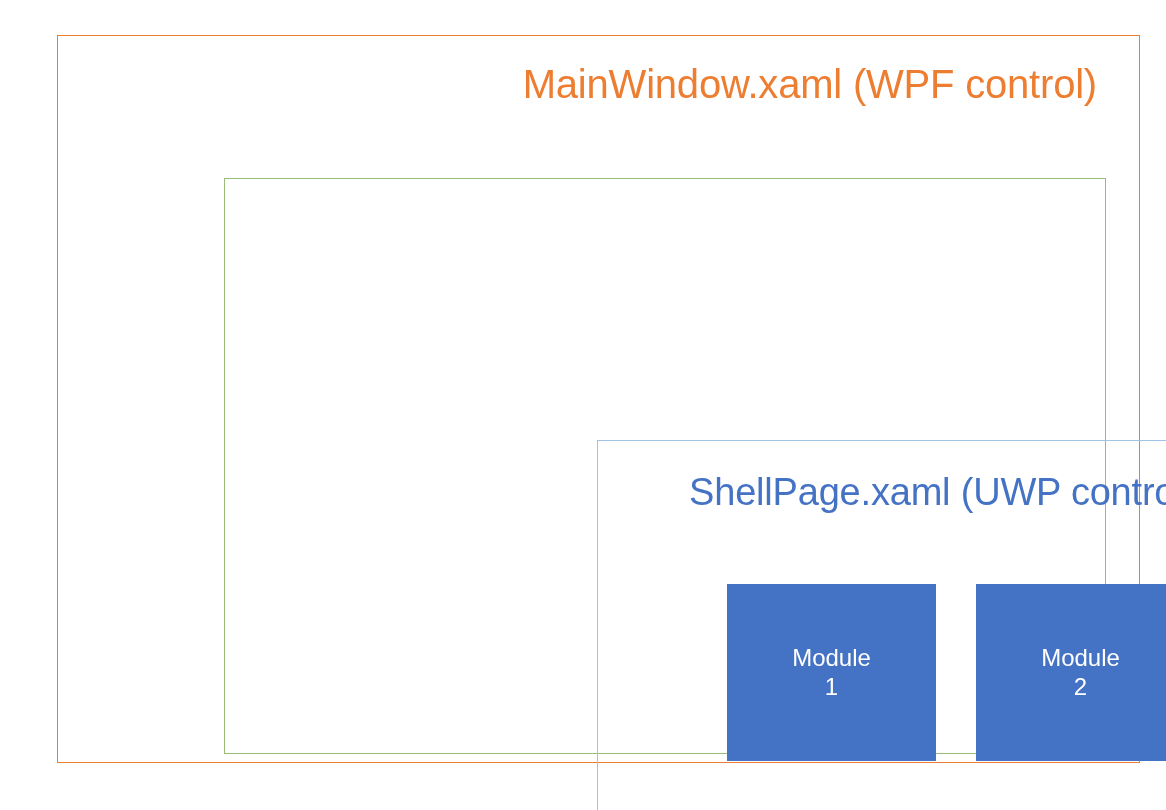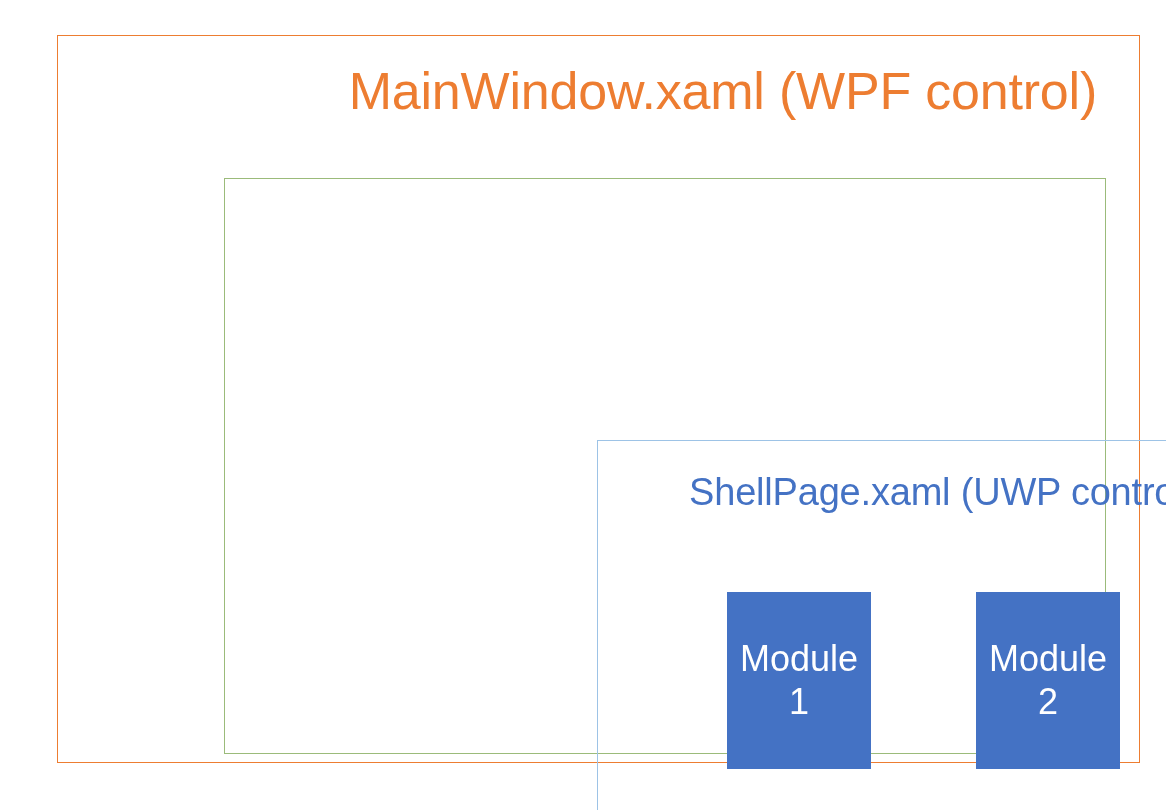--- a/index.html
+++ b/index.html
@@ -32,21 +32,21 @@
     width: 1083px;
     height: 728px;
     border: 1.4px solid #ED7D31;
     box-sizing: border-box;
     background: transparent;
   }
   .wpf-title {
     position: absolute;
     right: 42px;
     top: 26px;
-    font-size: 52px;
+    font-size: 40px;
     line-height: 1.12;
     color: #ED7D31;
     white-space: nowrap;
     letter-spacing: -0.2px;
   }
 
   
   .xamlhost-box {
     position: absolute;
     left: 166px;
@@ -86,32 +86,31 @@
     font-size: 38px;
     line-height: 1.12;
     color: #4472C4;
     white-space: nowrap;
     letter-spacing: -0.2px;
   }
 
   
   .module {
     position: absolute;
-    width: 144px;
+    width: 209px;
     height: 177px;
     background: #4472C4;
     display: flex;
     flex-direction: column;
     align-items: center;
     justify-content: center;
     color: #ffffff;
-    font-size: 36px;
+    font-size: 24px;
     line-height: 1.18;
     text-align: center;
-    margin-top: 8px;
   }
   .module-1 { left: 129px; top: 143px; }
   .module-2 { left: 378px; top: 143px; }
 
   .module-line { display: block; }
 </style>
 </head>
 <body>
 
 <div id="canvas">

